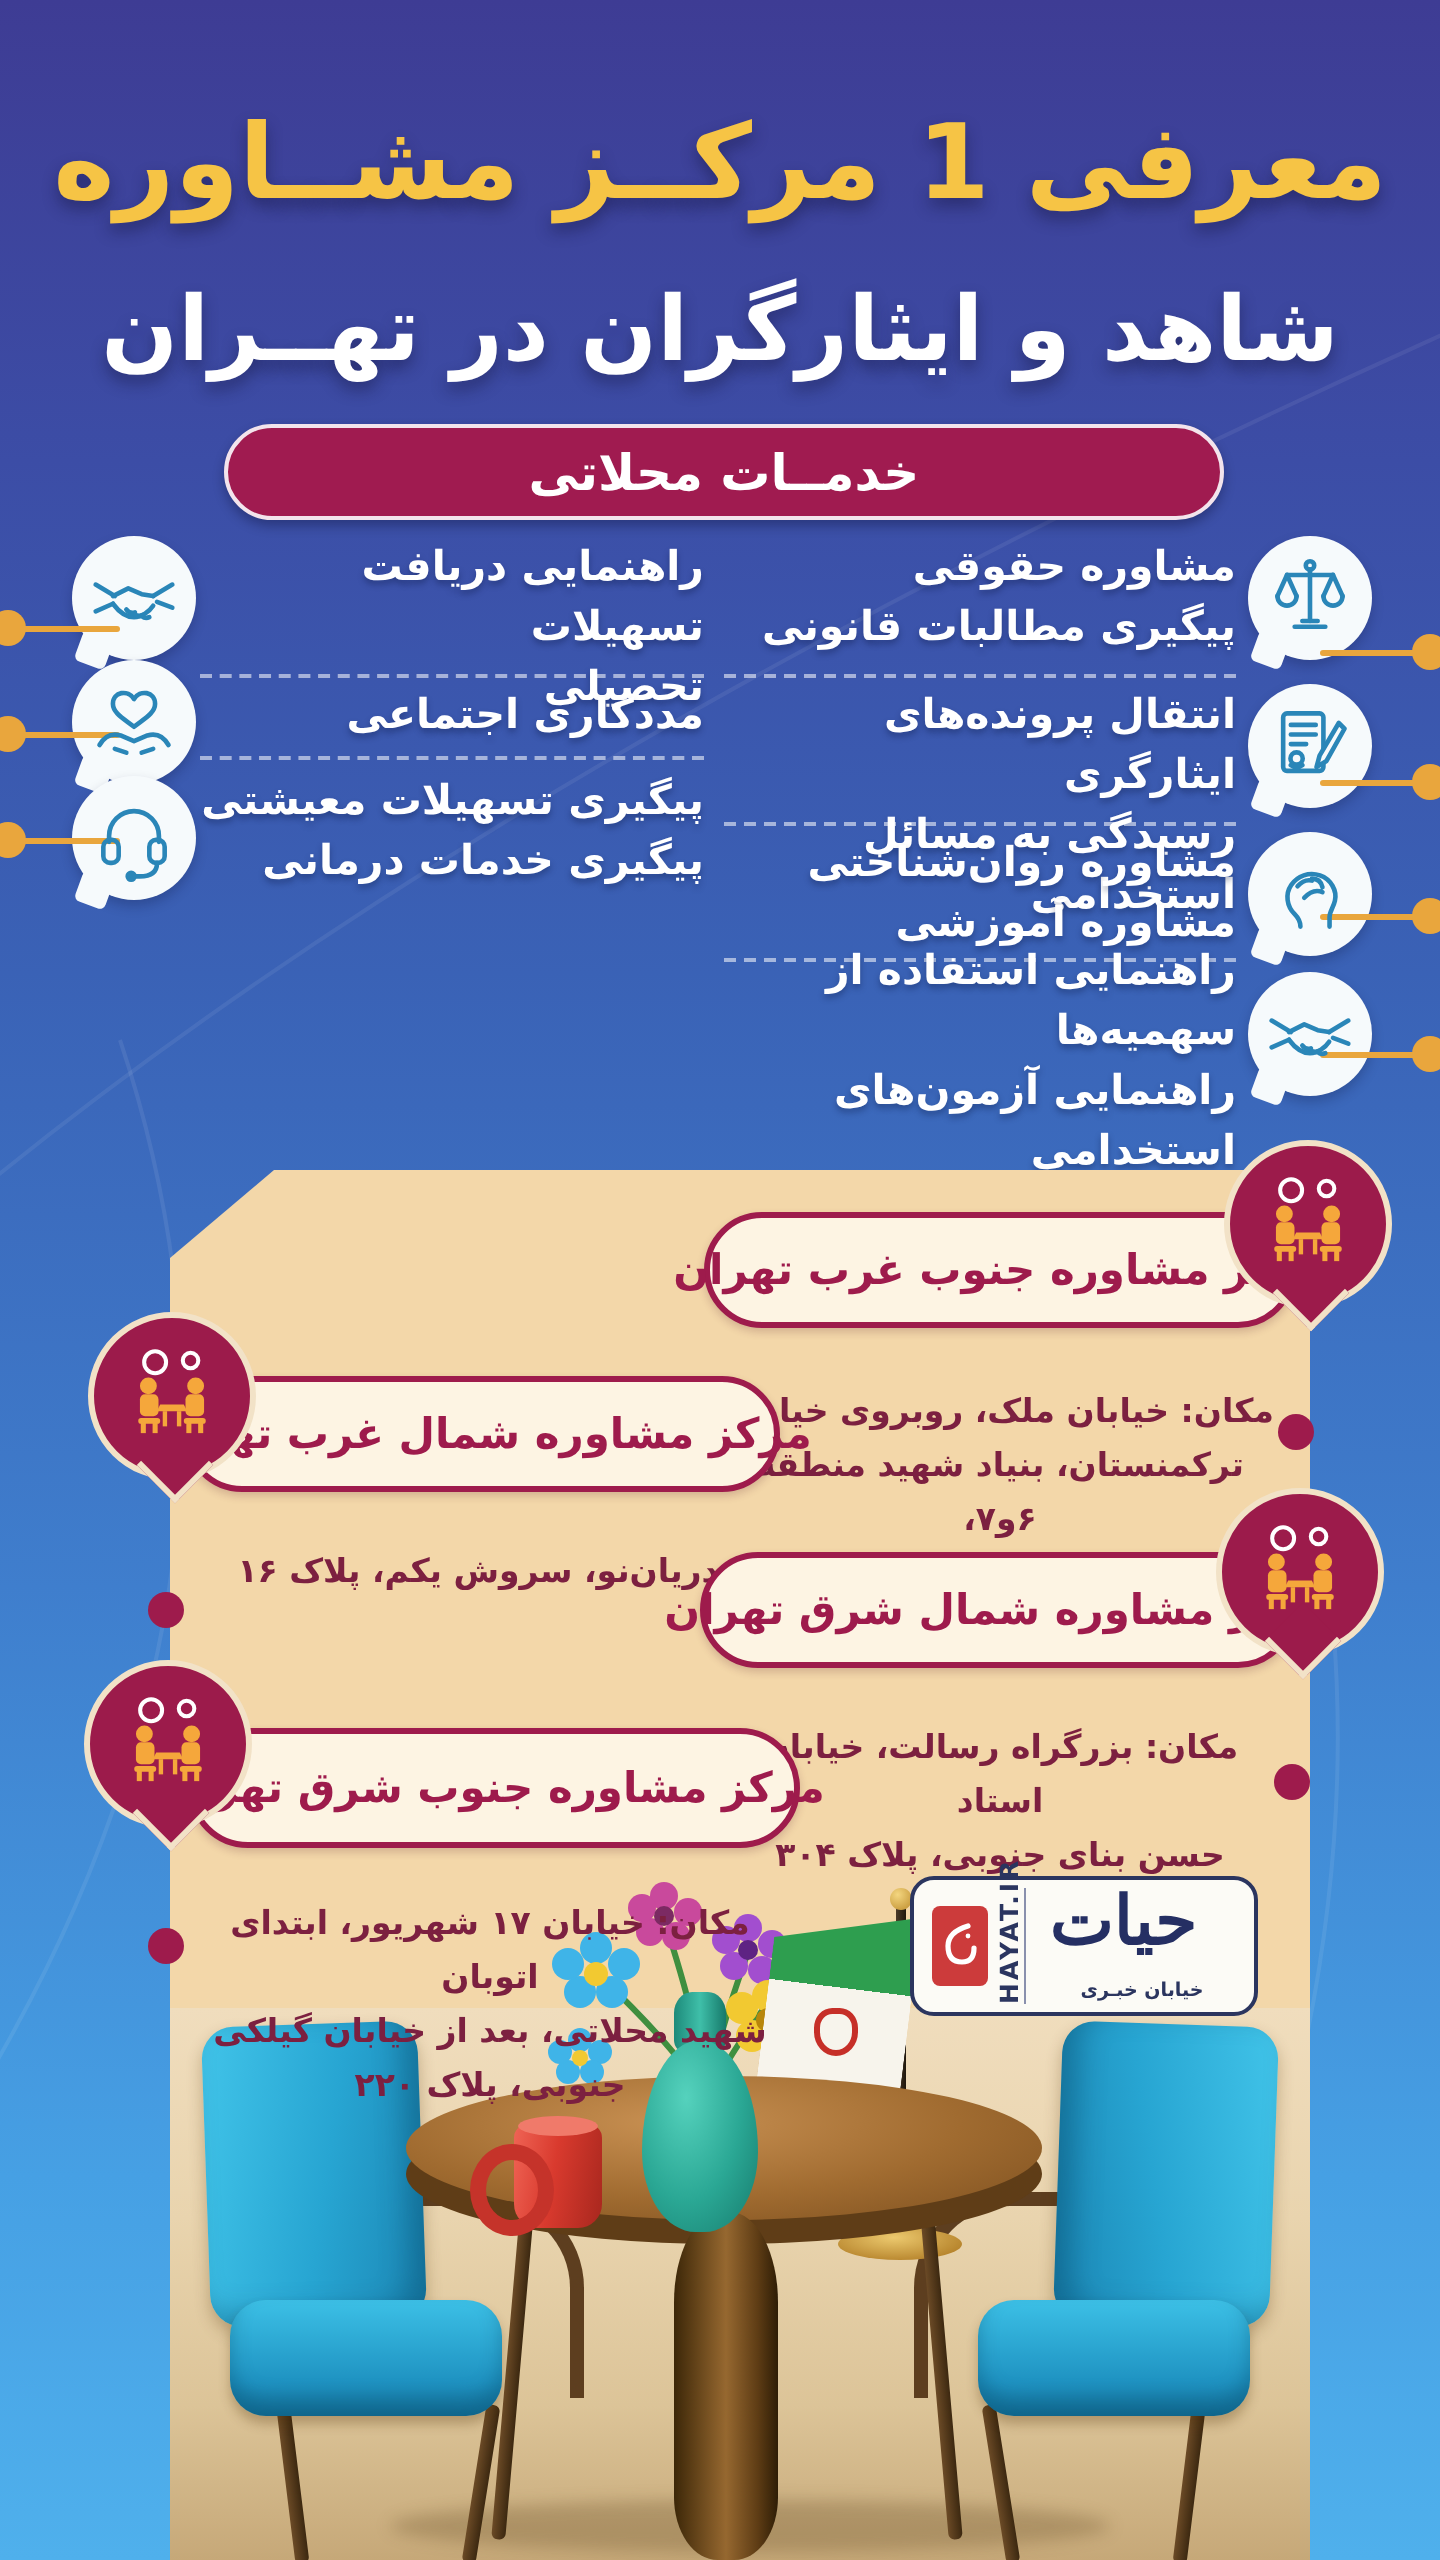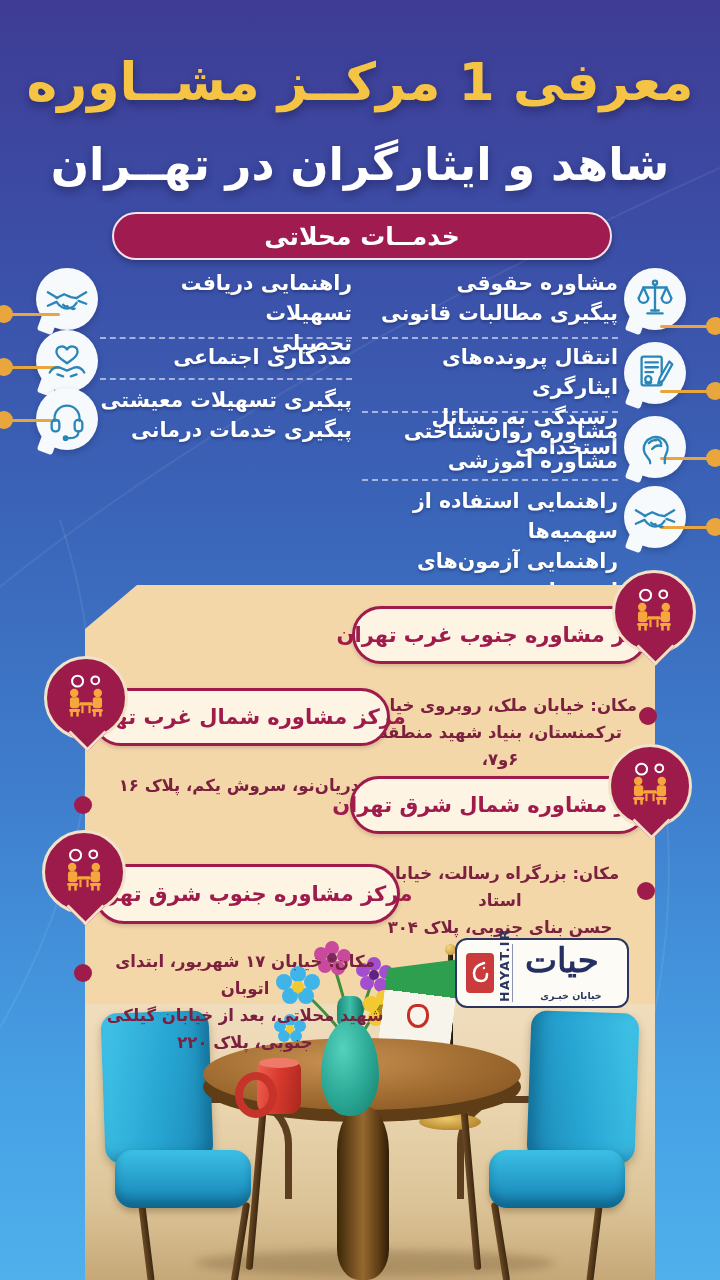--- a/index.html
+++ b/index.html
@@ -151,21 +151,21 @@
 
     <div class="bubble" style="left:624px;top:486px;">
       <svg width="46" height="46" viewBox="0 0 48 48" fill="none" stroke="#2a86b8" stroke-width="2.4" stroke-linecap="round" stroke-linejoin="round">
         <path d="M4 17l10 6M4 31l9-4"></path>
           <path d="M44 17l-10 6M44 29l-8-3"></path>
         <path d="M13 23l8-4 7 3 6 1"></path>
           <path d="M13 27c3 4 7 7 11 7 4 0 8-3 10-6"></path>
         <path d="M20 30q2 2.5 4.5 1.5M24 32q2 2 4.5 1M28 33.5q2 1.5 4 .5"></path>
       </svg>
     </div>
-    <div class="svc-text" style="left:362px;top:486px;width:256px;">
+    <div class="svc-text" style="left:362px;top:470px;width:256px;">
       <div>راهنمایی استفاده از سهمیه‌ها</div>
         <div>راهنمایی آزمون‌های استخدامی</div>
     </div>
 
     <div class="conn" style="left:660px;top:325px;width:60px;"></div>
     <div class="edot" style="left:706px;top:317px;"></div>
     <div class="conn" style="left:660px;top:390px;width:60px;"></div>
     <div class="edot" style="left:706px;top:382px;"></div>
     <div class="conn" style="left:660px;top:457px;width:60px;"></div>
     <div class="edot" style="left:706px;top:449px;"></div>

